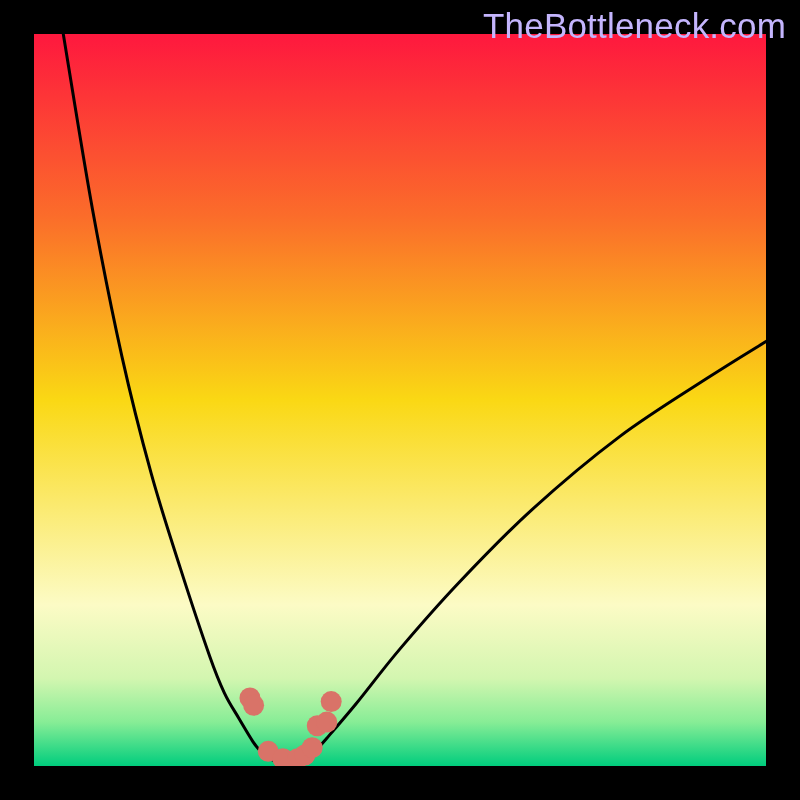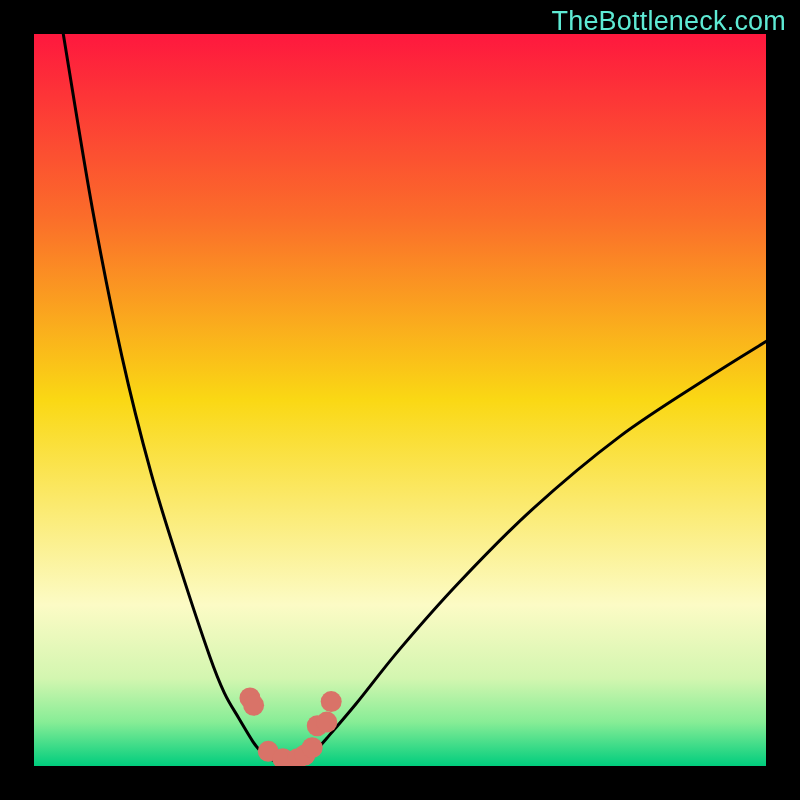--- a/index.html
+++ b/index.html
@@ -1,19 +1,19 @@
 <!DOCTYPE html>
 <html><head>
 <meta charset="utf-8">
 <style>
   html,body{margin:0;padding:0;width:800px;height:800px;overflow:hidden;background:#000;font-family:Arial,Helvetica,sans-serif}
   .frame{position:absolute;inset:0;background:#000}
   .plot{position:absolute;left:34px;top:34px;width:732px;height:732px;overflow:hidden}
   svg{display:block}
-  .watermark{position:absolute;top:6px;right:14px;color:#5eead4;font-size:27px;font-weight:400;letter-spacing:.2px;pointer-events:none}
+  .watermark{position:absolute;top:6px;right:14px;color:#c4b5fd;font-size:35px;font-weight:400;letter-spacing:.2px;pointer-events:none}
 </style>
 </head>
 <body>
 
 <div class="frame">
   <div class="plot">
     <svg id="svg" width="732" height="732" viewBox="0 0 732 732">
       <defs>
         <linearGradient id="bg" x1="0" y1="0" x2="0" y2="1">
             <stop offset="0%" stop-color="#fe183e"></stop>

